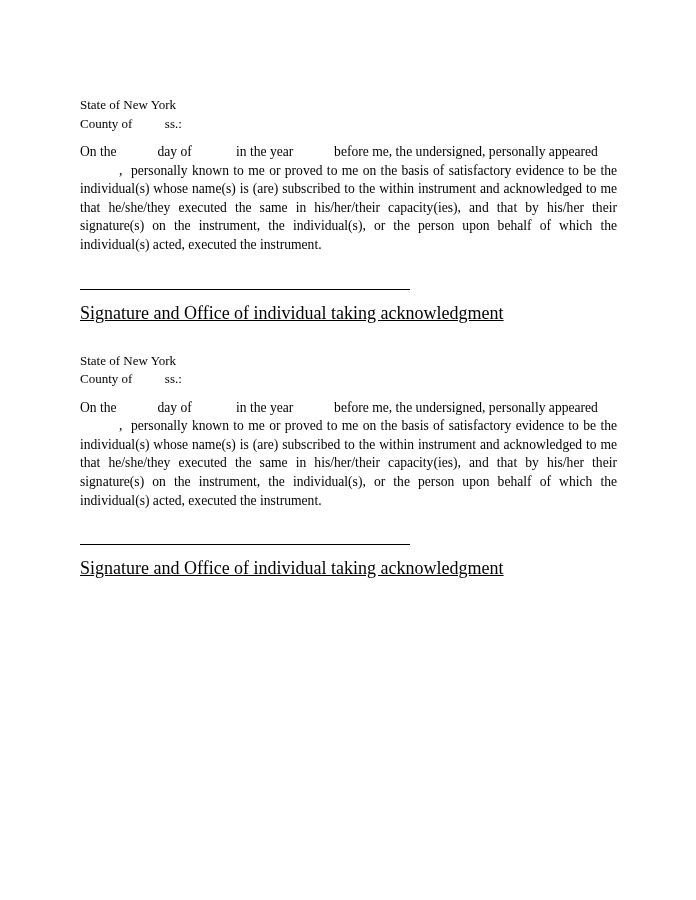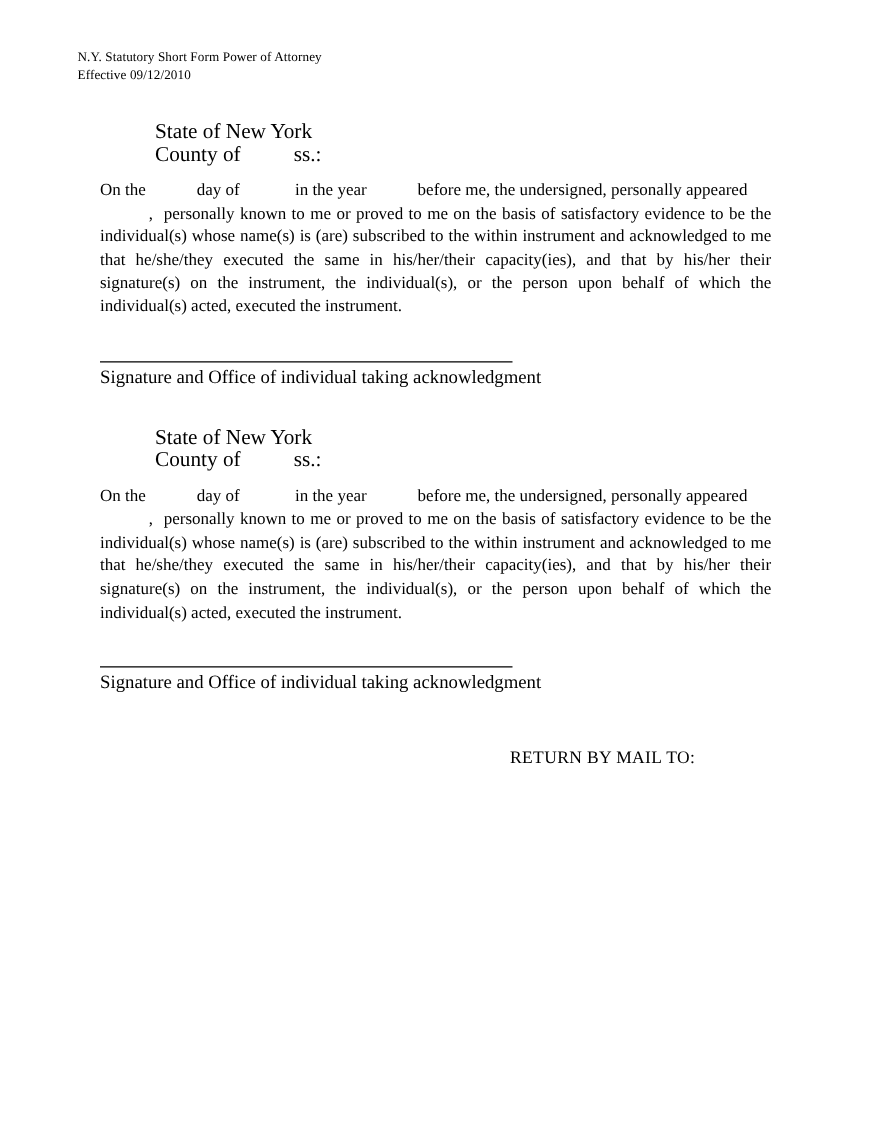--- a/index.html
+++ b/index.html
@@ -43,23 +43,22 @@
     left: 80px;
     top: 96px;
     width: 537px;
   }
 
   .ack-block {
     margin-bottom: 0;
   }
 
   .venue {
-    font-size: 17px;
+    font-size: 13px;
     line-height: 18.5px;
-    margin-left: 44px;
   }
   .venue .line {
     white-space: pre;
   }
 
   .ack-body {
     font-size: 13.6px;
     line-height: 18.6px;
     text-align: justify;
     text-justify: inter-word;
@@ -70,24 +69,25 @@
 
   .sig-area {
     margin-top: 34px;
   }
   .sig-rule {
     width: 330px;
     height: 0;
     border-top: 1px solid #000000;
   }
   .sig-caption {
-    font-size: 15px;
+    font-size: 18px;
     line-height: 18px;
-    margin-top: 3px;
+    margin-top: 14px;
     white-space: pre;
+    text-decoration: underline;
   }
 
   .spacer-between {
     height: 30px;
   }
 
   .return-line {
     position: absolute;
     left: 408px;
     top: 598px;
@@ -95,24 +95,20 @@
     line-height: 18px;
     letter-spacing: 0.3px;
     white-space: pre;
   }
 </style>
 </head>
 <body>
 
 <div class="page">
 
-  <div class="doc-header">
-    <div>N.Y. Statutory Short Form Power of Attorney</div>
-    <div>Effective 09/12/2010</div>
-  </div>
 
   <div class="content">
 
     <div class="ack-block">
 
       <div class="venue">
         <div class="line">State of New York</div>
         <div class="line">County of          ss.:</div>
       </div>
 
@@ -140,15 +136,14 @@
 
       <div class="sig-area">
         <div class="sig-rule"></div>
         <div class="sig-caption">Signature and Office of individual taking acknowledgment</div>
       </div>
 
     </div>
 
   </div>
 
-  <div class="return-line">RETURN BY MAIL TO:</div>
 
 </div>
 
 </body></html>

